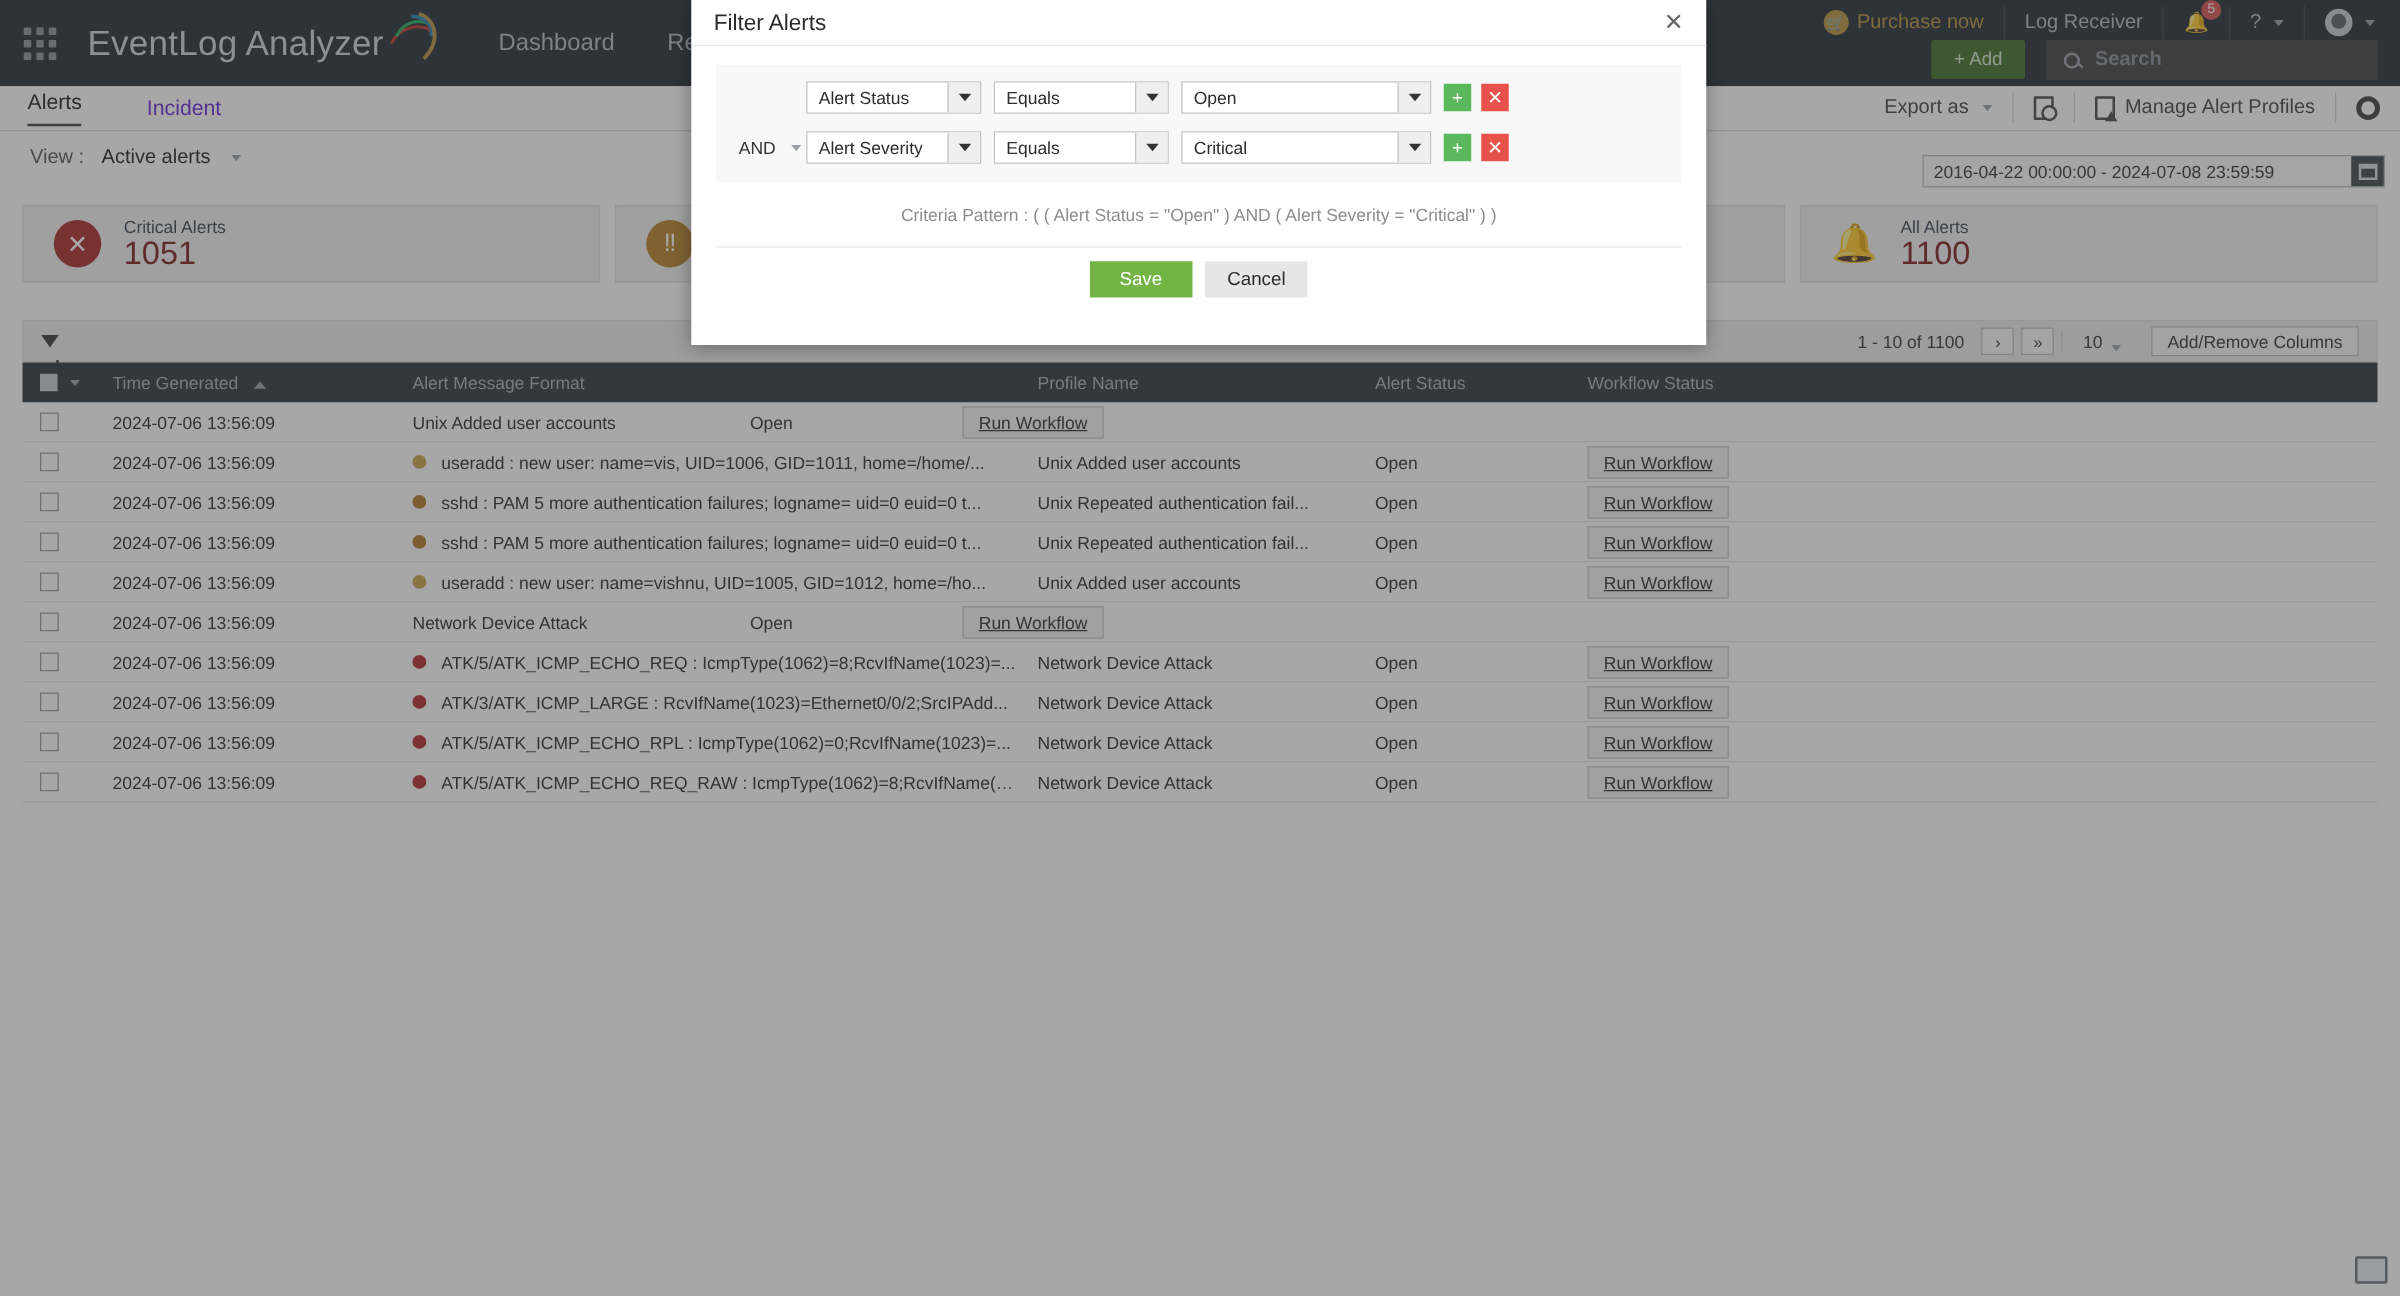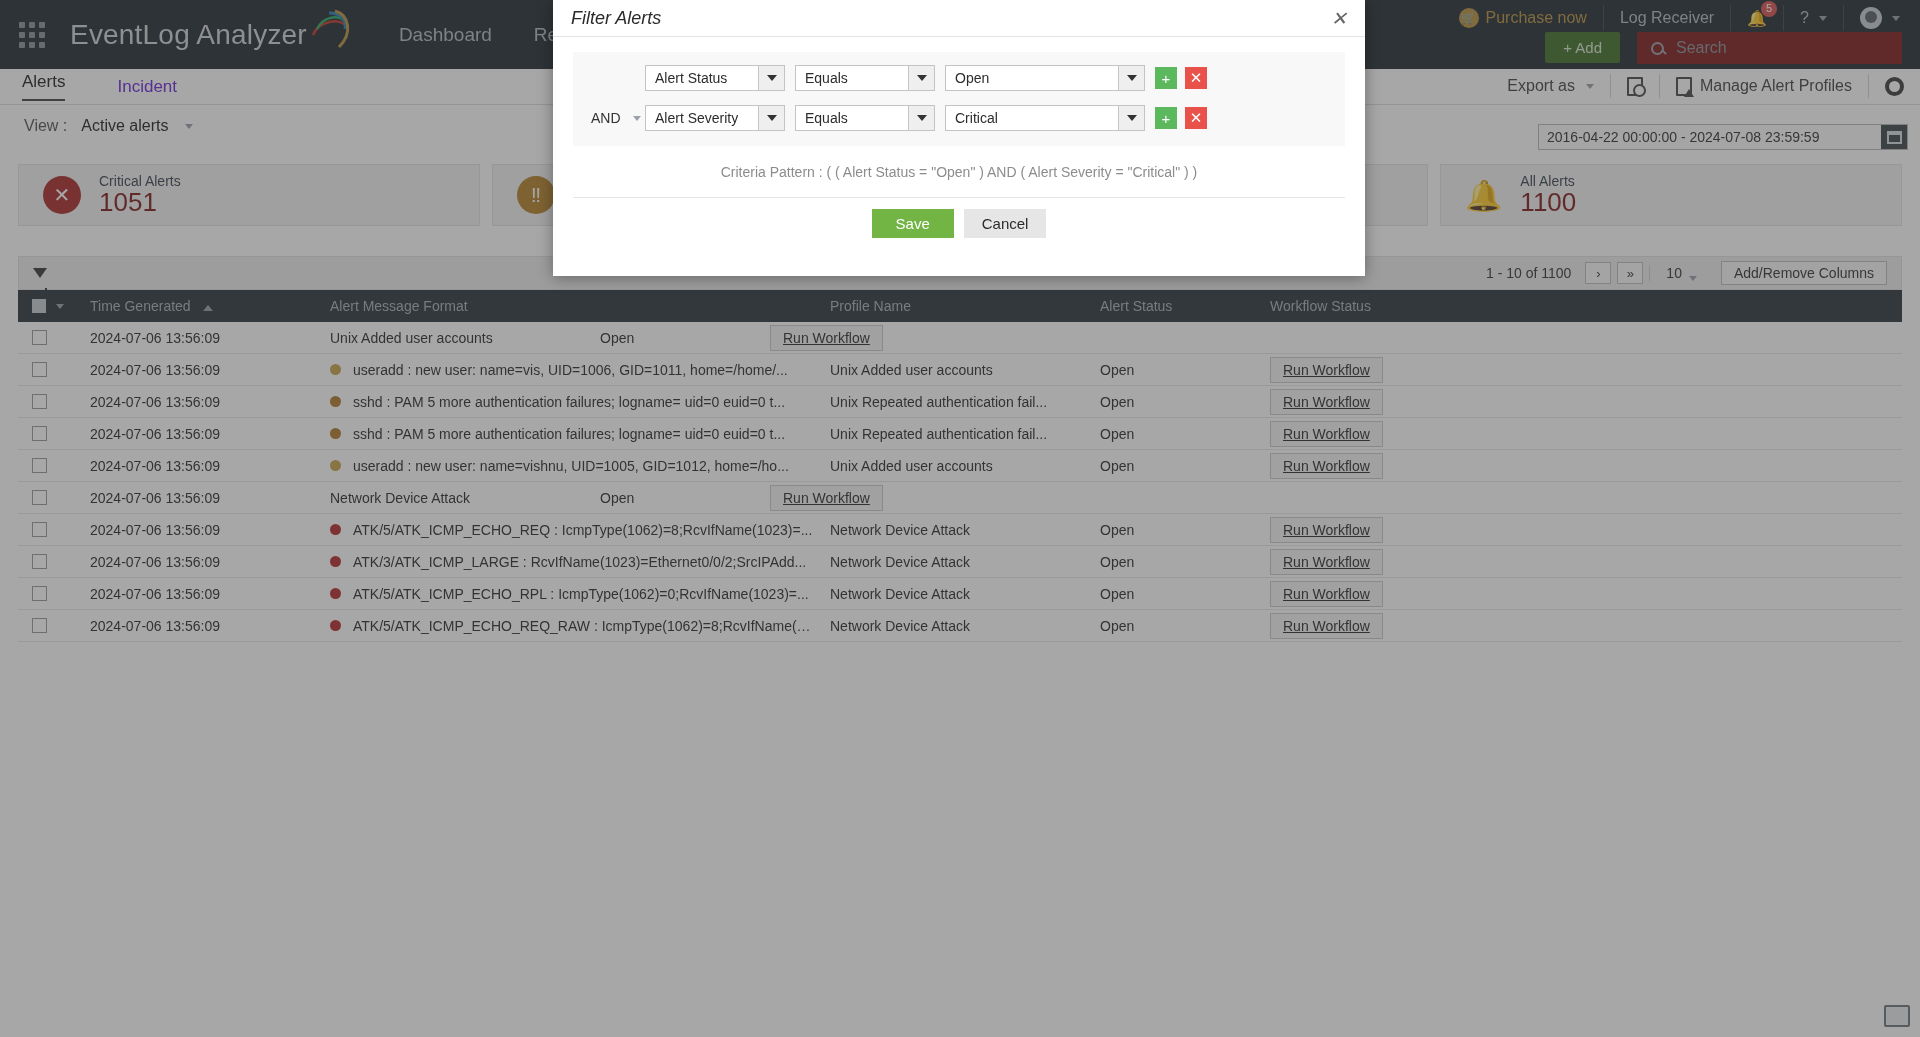--- a/index.html
+++ b/index.html
@@ -66,21 +66,21 @@
     content:""; position:absolute; left:5px; top:4px; width:12px; height:12px;
     border-radius:50%; background:#5a6169;
   }
   .add-btn {
     position: absolute; right: 300px; top: 32px;
     background: #41722a; color: #d9e7d0; font-size: 15px;
     padding: 7px 18px; border-radius: 2px;
   }
   .search-box {
     position: absolute; right: 18px; top: 32px; width: 265px; height: 32px;
-    background: #7f1d1d; display: flex; align-items: center; gap: 12px; padding-left: 14px;
+    background: #404040; display: flex; align-items: center; gap: 12px; padding-left: 14px; font-weight: bold;
   }
   .search-box .stxt { color: #878f96; font-size: 16px; }
   .mag {
     width: 13px; height: 13px; border: 2px solid #9aa1a8; border-radius: 50%;
     position: relative; display:inline-block;
   }
   .mag::after {
     content:""; position:absolute; width:6px; height:2px; background:#9aa1a8;
     transform: rotate(45deg); right:-5px; bottom:0px;
   }
@@ -198,21 +198,21 @@
   
   .dim { position: absolute; inset: 0; background: rgba(60,60,60,0.45); }
 
   
   .modal {
     position: absolute; left: 553px; top: 0px; width: 812px; height: 276px;
     background: #ffffff; box-shadow: 0 2px 14px rgba(0,0,0,.35);
   }
   .modal-head {
     height: 37px; display: flex; align-items: center; justify-content: space-between;
-    padding: 0 18px; border-bottom: 1px solid #e4e4e4; font-style: italic;
+    padding: 0 18px; border-bottom: 1px solid #e4e4e4;
   }
   .modal-title { font-size: 18px; color: #2b2b2b; }
   .modal-x { font-size: 19px; color: #666; line-height: 1; }
   .modal-body { padding: 15px 20px 0 20px; }
   .crit-area { background: #f8f8f8; padding: 10px 0 12px 0; }
   .crit-row { display: flex; align-items: center; height: 32px; margin-bottom: 8px; }
   .crit-row:last-child { margin-bottom: 0; }
   .conj {
     width: 72px; display: flex; align-items: center; gap: 9px; padding-left: 18px;
     font-size: 14px; color: #333;

